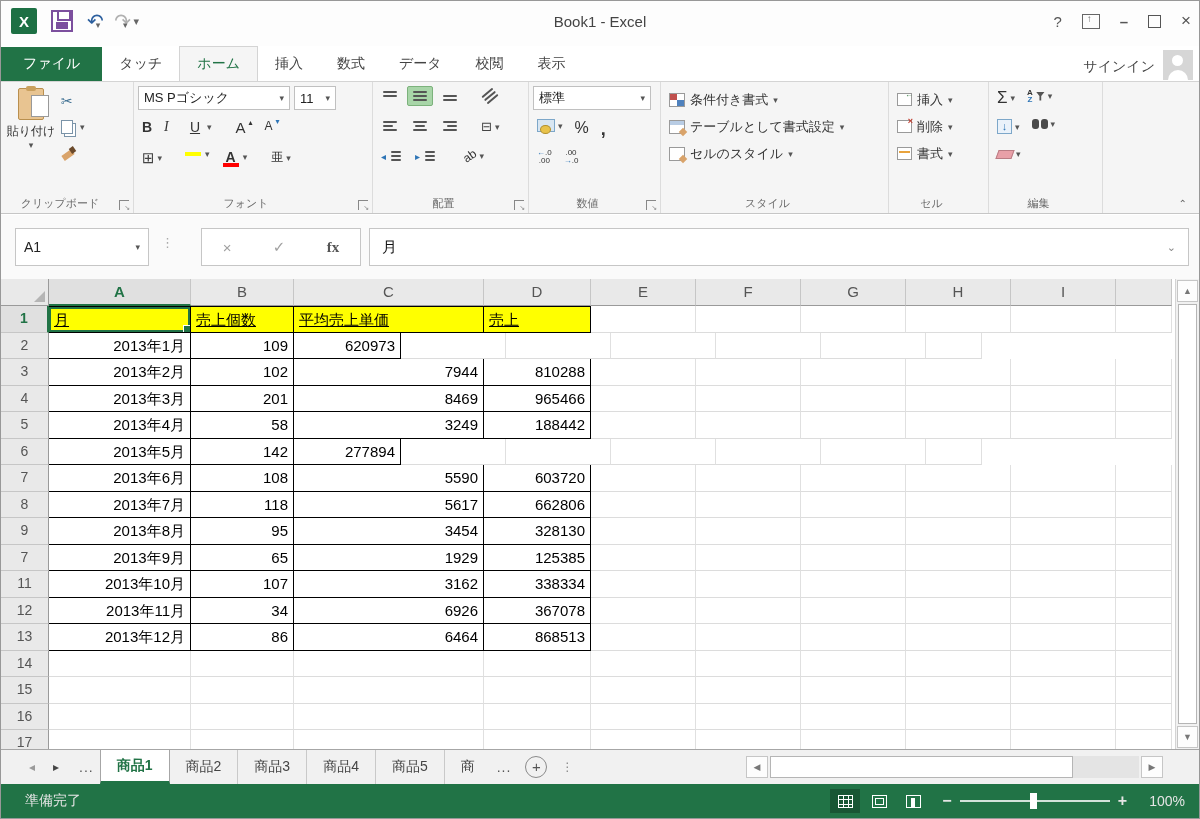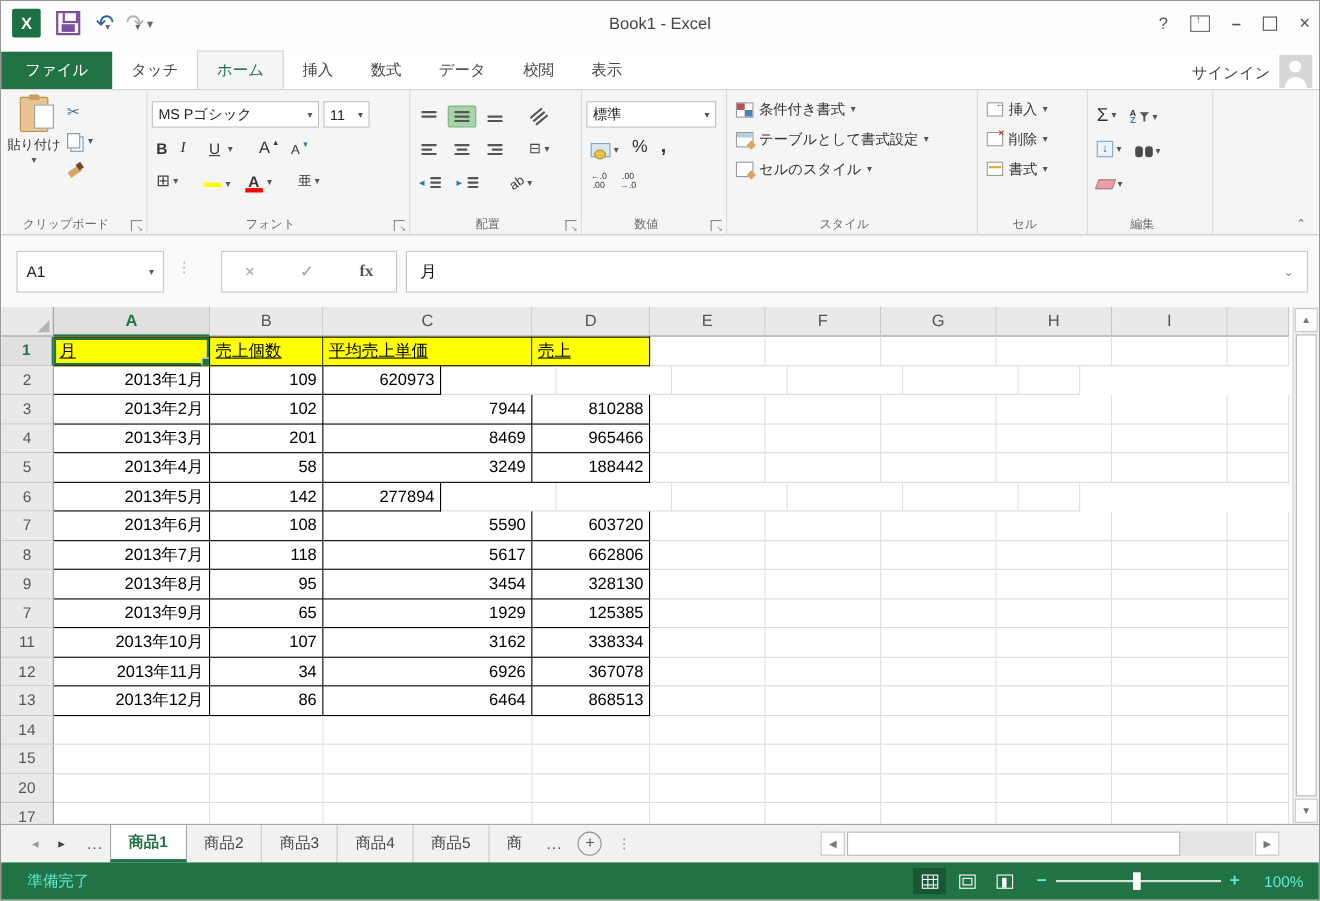--- a/index.html
+++ b/index.html
@@ -37,21 +37,21 @@
   .avatar .bodyp { width:20px; height:10px; border-radius:10px 10px 0 0; background:#fff; }
 
   
   .ribbon { position:absolute; top:80px; left:0; right:0; height:133px; background:#f5f5f5; border-top:1px solid #d4d4d4; border-bottom:1px solid #c6c6c6; display:flex; z-index:2; }
   .rgroup { position:relative; border-right:1px solid #dcdcdc; height:100%; padding:4px 4px 18px 4px; }
   .grouplabel { position:absolute; bottom:2px; left:0; right:14px; text-align:center; font-size:11px; color:#6a6a6a; white-space:nowrap; }
   .launcher { position:absolute; bottom:3px; right:4px; width:10px; height:10px; border-left:1px solid #888; border-top:1px solid #888; }
   .launcher::after { content:"↘"; position:absolute; right:-1px; bottom:-2px; font-size:7px; color:#888; }
   .dd { font-size:9px; color:#555; }
   .rbtn { display:inline-flex; align-items:center; gap:3px; padding:2px 3px; border:1px solid transparent; border-radius:2px; }
-  .rrow { display:flex; align-items:flex-end; height:30px; gap:4px; }
+  .rrow { display:flex; align-items:flex-start; height:30px; gap:4px; }
 
   
   .paste { display:flex; flex-direction:column; align-items:center; width:52px; padding-top:2px; }
   .clipicon { width:26px; height:32px; background:#e8c491; border:1px solid #b98f4e; border-radius:2px; position:relative; }
   .clipicon::before { content:""; position:absolute; top:-3px; left:7px; width:10px; height:5px; background:#c9a05e; border-radius:2px; }
   .clipicon::after { content:""; position:absolute; right:-6px; top:6px; width:16px; height:20px; background:#fff; border:1px solid #999; }
   .clipcol { display:flex; flex-direction:column; gap:5px; padding-top:4px; }
   .cuticon { font-size:14px; color:#3c6e91; }
   .copyicon { width:12px; height:14px; border:1px solid #7a93a8; background:#fff; box-shadow:3px 3px 0 -1px #fff, 3px 3px 0 0 #7a93a8; margin-right:4px; }
   .brushicon { width:14px; height:14px; position:relative; }
@@ -151,21 +151,21 @@
   .stab { padding:0 16px; display:flex; align-items:center; font-size:14px; color:#444; border-right:1px solid #c9c9c9; }
   .stab.active { background:#fff; color:#217346; font-weight:bold; border-bottom:3px solid #217346; border-right:1px solid #a6a6a6; border-left:1px solid #a6a6a6; }
   .addsheet { width:22px; height:22px; border:1px solid #8a8a8a; border-radius:50%; color:#555; font-size:15px; line-height:19px; text-align:center; align-self:center; margin:0 8px; }
   .tdots { align-self:center; color:#888; padding:0 6px; font-size:12px; }
   .hscroll { position:absolute; right:36px; bottom:5px; left:745px; height:24px; display:flex; align-items:center; gap:2px; }
   .hs-btn { width:22px; height:22px; background:#fdfdfd; border:1px solid #c6c6c6; color:#777; font-size:9px; display:flex; align-items:center; justify-content:center; flex:none; }
   .hs-track { flex:1; height:22px; background:#e4e4e4; position:relative; }
   .hs-thumb { position:absolute; left:0; top:0; bottom:0; width:82%; background:#fff; border:1px solid #b5b5b5; }
 
   
-  .statusbar { position:absolute; left:0; right:0; bottom:0; height:34px; background:#217346; color:#5eead4; display:flex; align-items:center; }
+  .statusbar { position:absolute; left:0; right:0; bottom:0; height:34px; background:#217346; color:#e5e5e5; display:flex; align-items:center; }
   .ready { padding-left:24px; font-size:14px; }
   .sb-right { position:absolute; right:14px; display:flex; align-items:center; gap:14px; }
   .viewbtn { width:30px; height:24px; display:flex; align-items:center; justify-content:center; }
   .viewbtn.active { background:rgba(0,0,0,0.25); }
   .vico { width:15px; height:13px; border:1px solid #fff; position:relative; }
   .vico.grid9::before { content:""; position:absolute; left:4px; top:0; bottom:0; width:1px; background:#fff; box-shadow:5px 0 0 #fff; }
   .vico.grid9::after { content:""; position:absolute; top:3px; left:0; right:0; height:1px; background:#fff; box-shadow:0 5px 0 #fff; }
   .vico.pagel::before { content:""; position:absolute; inset:2px; border:1px solid #fff; }
   .vico.pageb::before { content:""; position:absolute; left:4px; top:2px; width:4px; height:9px; background:#fff; }
   .zoomctl { display:flex; align-items:center; gap:8px; }
@@ -701,21 +701,21 @@
             <div class="gc" style="width: 190px;"></div>
             <div class="gc" style="width: 107px;"></div>
             <div class="gc" style="width: 105px;"></div>
             <div class="gc" style="width: 105px;"></div>
             <div class="gc" style="width: 105px;"></div>
             <div class="gc" style="width: 105px;"></div>
             <div class="gc" style="width: 105px;"></div>
             <div class="gc" style="width: 56px;"></div>
           </div>
           <div class="grow">
-            <div class="rh">20</div>
+            <div class="rh">16</div>
             <div class="gc" style="width: 142px;"></div>
             <div class="gc" style="width: 103px;"></div>
             <div class="gc" style="width: 190px;"></div>
             <div class="gc" style="width: 107px;"></div>
             <div class="gc" style="width: 105px;"></div>
             <div class="gc" style="width: 105px;"></div>
             <div class="gc" style="width: 105px;"></div>
             <div class="gc" style="width: 105px;"></div>
             <div class="gc" style="width: 105px;"></div>
             <div class="gc" style="width: 56px;"></div>

